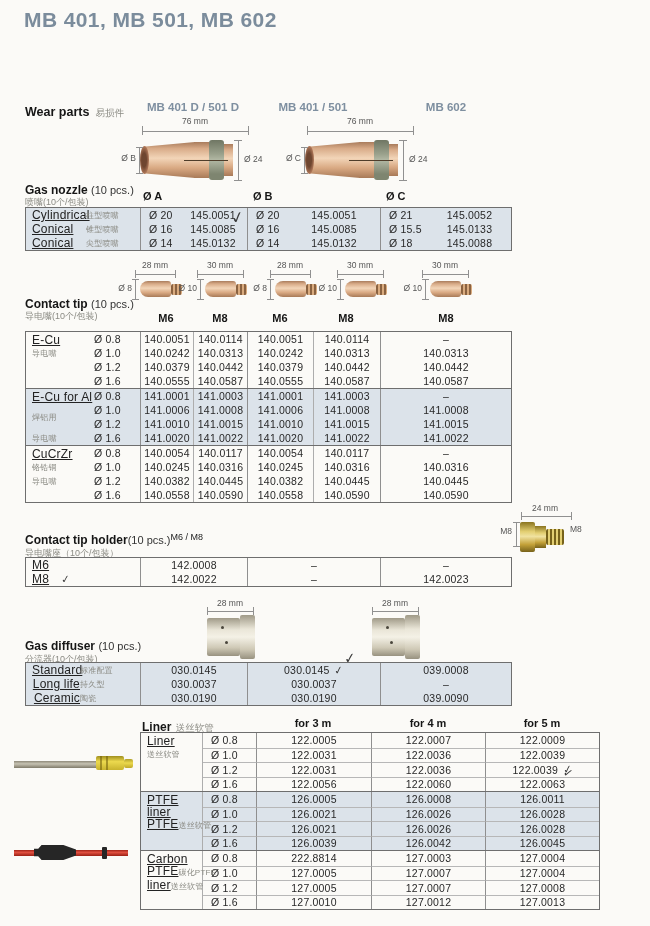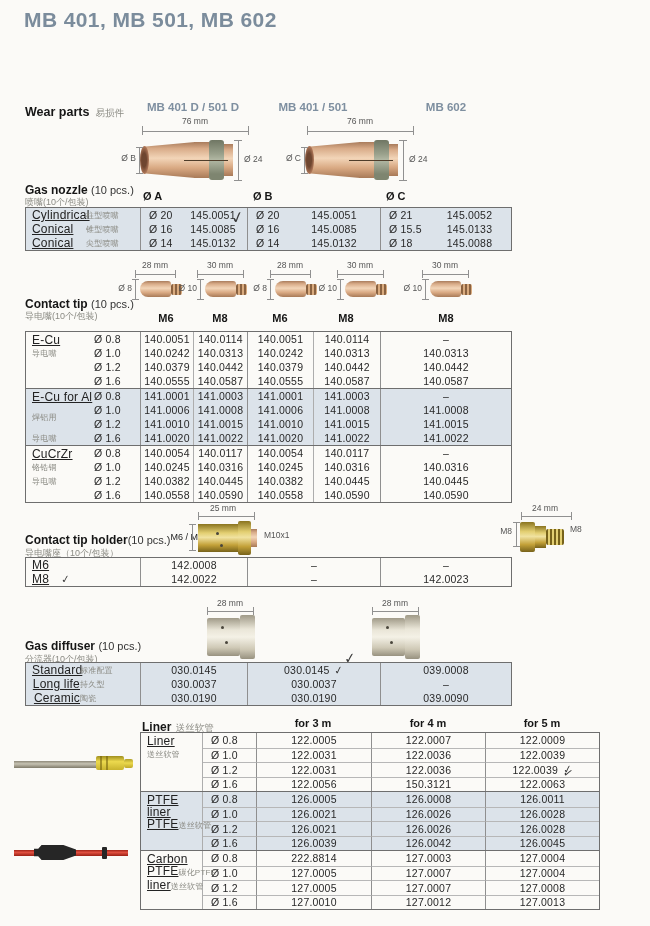--- a/index.html
+++ b/index.html
@@ -328,35 +328,20 @@
         <div class="c cc bR">140.0445</div>
         <div class="c cc ">140.0445</div>
         <div class="c cl2 bR">Ø 1.6</div>
         <div class="c cc bRl">140.0558</div>
         <div class="c cc bR">140.0590</div>
         <div class="c cc bRl">140.0558</div>
         <div class="c cc bR">140.0590</div>
         <div class="c cc ">140.0590</div>
       </div>
     </div>
-    <div class="abs" style="position: absolute; left: 180px; top: 503px; width: 130px; height: 55px;">
-      <div class="dimtext" style="position: absolute; left: 15px; top: 0px; width: 56px; height: 10px;">25 mm</div>
-      <div class="hline" style="position: absolute; left: 18px; top: 13px; width: 56px; height: 0px;"></div>
-      <div class="vline" style="position: absolute; left: 18px; top: 9px; width: 0px; height: 8px;"></div>
-      <div class="vline" style="position: absolute; left: 74px; top: 9px; width: 0px; height: 8px;"></div>
-      <div class="vline" style="position: absolute; left: 12px; top: 21px; width: 0px; height: 26px;"></div>
-      <div class="hline" style="position: absolute; left: 9px; top: 21px; width: 7px; height: 0px;"></div>
-      <div class="hline" style="position: absolute; left: 9px; top: 47px; width: 7px; height: 0px;"></div>
-      <div class="brass" style="position: absolute; left: 18px; top: 21px; width: 41px; height: 28px;"></div>
-      <div class="brass" style="position: absolute; left: 58px; top: 18px; width: 13px; height: 34px; border-radius: 2px;"></div>
-      <div class="copper" style="position: absolute; left: 71px; top: 26px; width: 6px; height: 18px;"></div>
-      <div class="dot" style="position: absolute; left: 36px; top: 29px; width: 3px; height: 3px;"></div>
-      <div class="dot" style="position: absolute; left: 40px; top: 41px; width: 3px; height: 3px;"></div>
-      <div class="sidetext" style="position: absolute; left: 84px; top: 27px; width: 40px; height: 10px;">M10x1</div>
-    </div>
     <div class="abs" style="position: absolute; left: 490px; top: 503px; width: 130px; height: 55px;">
       <div class="dimtext" style="position: absolute; left: 28px; top: 0px; width: 54px; height: 10px;">24 mm</div>
       <div class="hline" style="position: absolute; left: 31px; top: 13px; width: 50px; height: 0px;"></div>
       <div class="vline" style="position: absolute; left: 31px; top: 9px; width: 0px; height: 8px;"></div>
       <div class="vline" style="position: absolute; left: 81px; top: 9px; width: 0px; height: 8px;"></div>
       <div class="sidetext" style="position: absolute; left: 2px; top: 23px; width: 20px; height: 10px; text-align: right;">M8</div>
       <div class="vline" style="position: absolute; left: 26px; top: 19px; width: 0px; height: 24px;"></div>
       <div class="hline" style="position: absolute; left: 23px; top: 19px; width: 7px; height: 0px;"></div>
       <div class="hline" style="position: absolute; left: 23px; top: 43px; width: 7px; height: 0px;"></div>
       <div class="brass" style="position: absolute; left: 30px; top: 19px; width: 15px; height: 30px; border-radius: 2px;"></div>
@@ -480,21 +465,21 @@
         </div>
         <div class="c cc bT">
           <span>122.0039</span>
           <span class="ckin">✓</span>
         </div>
         <div class="c cl2 bR bT">Ø 1.6</div>
         <div class="c cc bR bT">
           <span>122.0056</span>
         </div>
         <div class="c cc bR bT">
-          <span>150.3121</span>
+          <span>122.0060</span>
         </div>
         <div class="c cc bT">
           <span>122.0063</span>
         </div>
       </div>
       <div class="grid blksep" style="grid-template-columns: 62px 54px 115px 114px 1fr; grid-auto-rows: 14.5px;">
         <div class="c lblcol bRl shade" style="grid-area: 1 / 1 / 5 / 2;">
           <div class="lblline" style="position: relative;"><span class="mat">PTFE</span></div>
           <div class="lblline" style="position: relative;"><span class="mat">liner</span></div>
           <div class="lblline" style="position: relative;"><span class="mat">PTFE</span><span class="zh">送丝软管</span></div>

